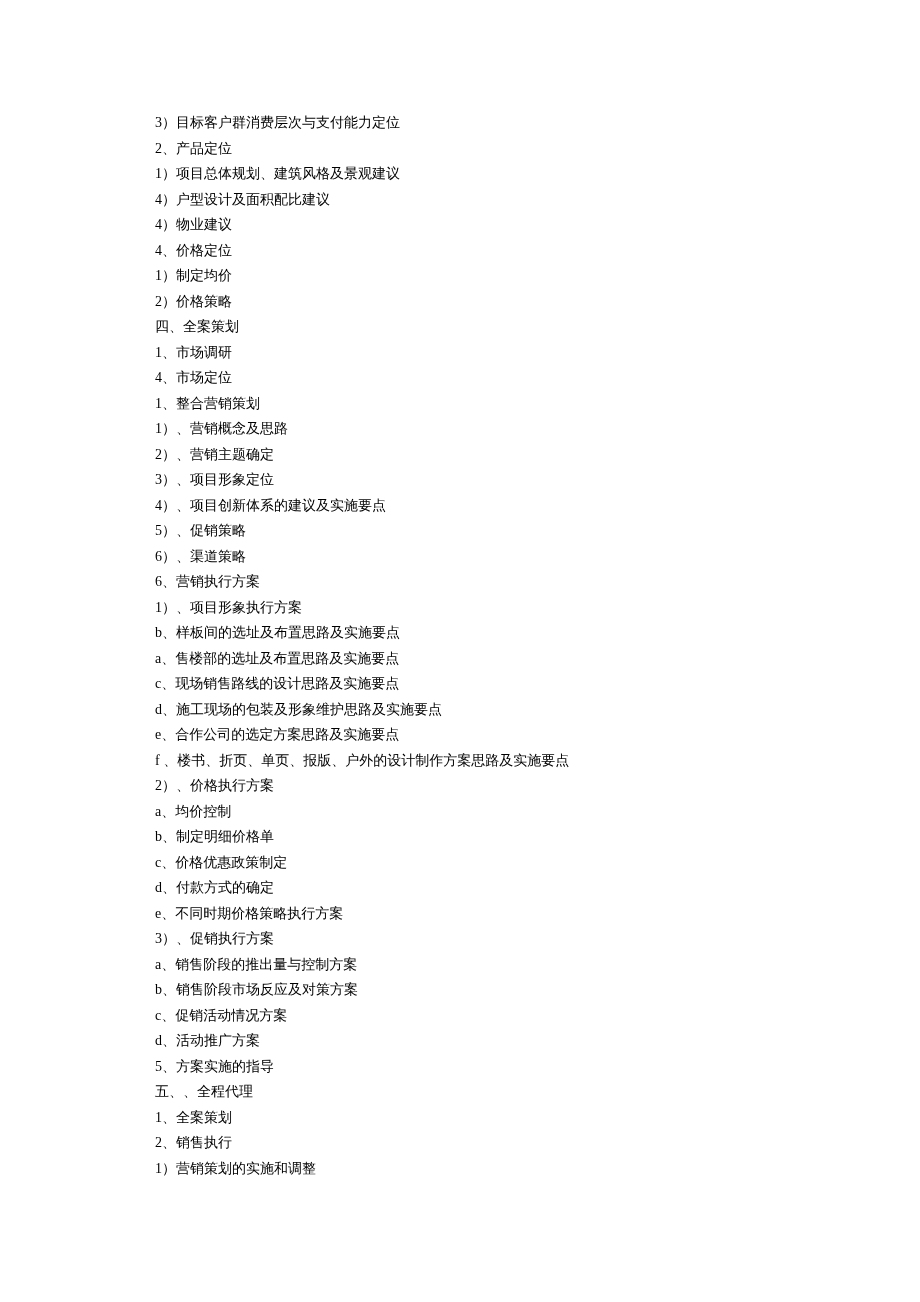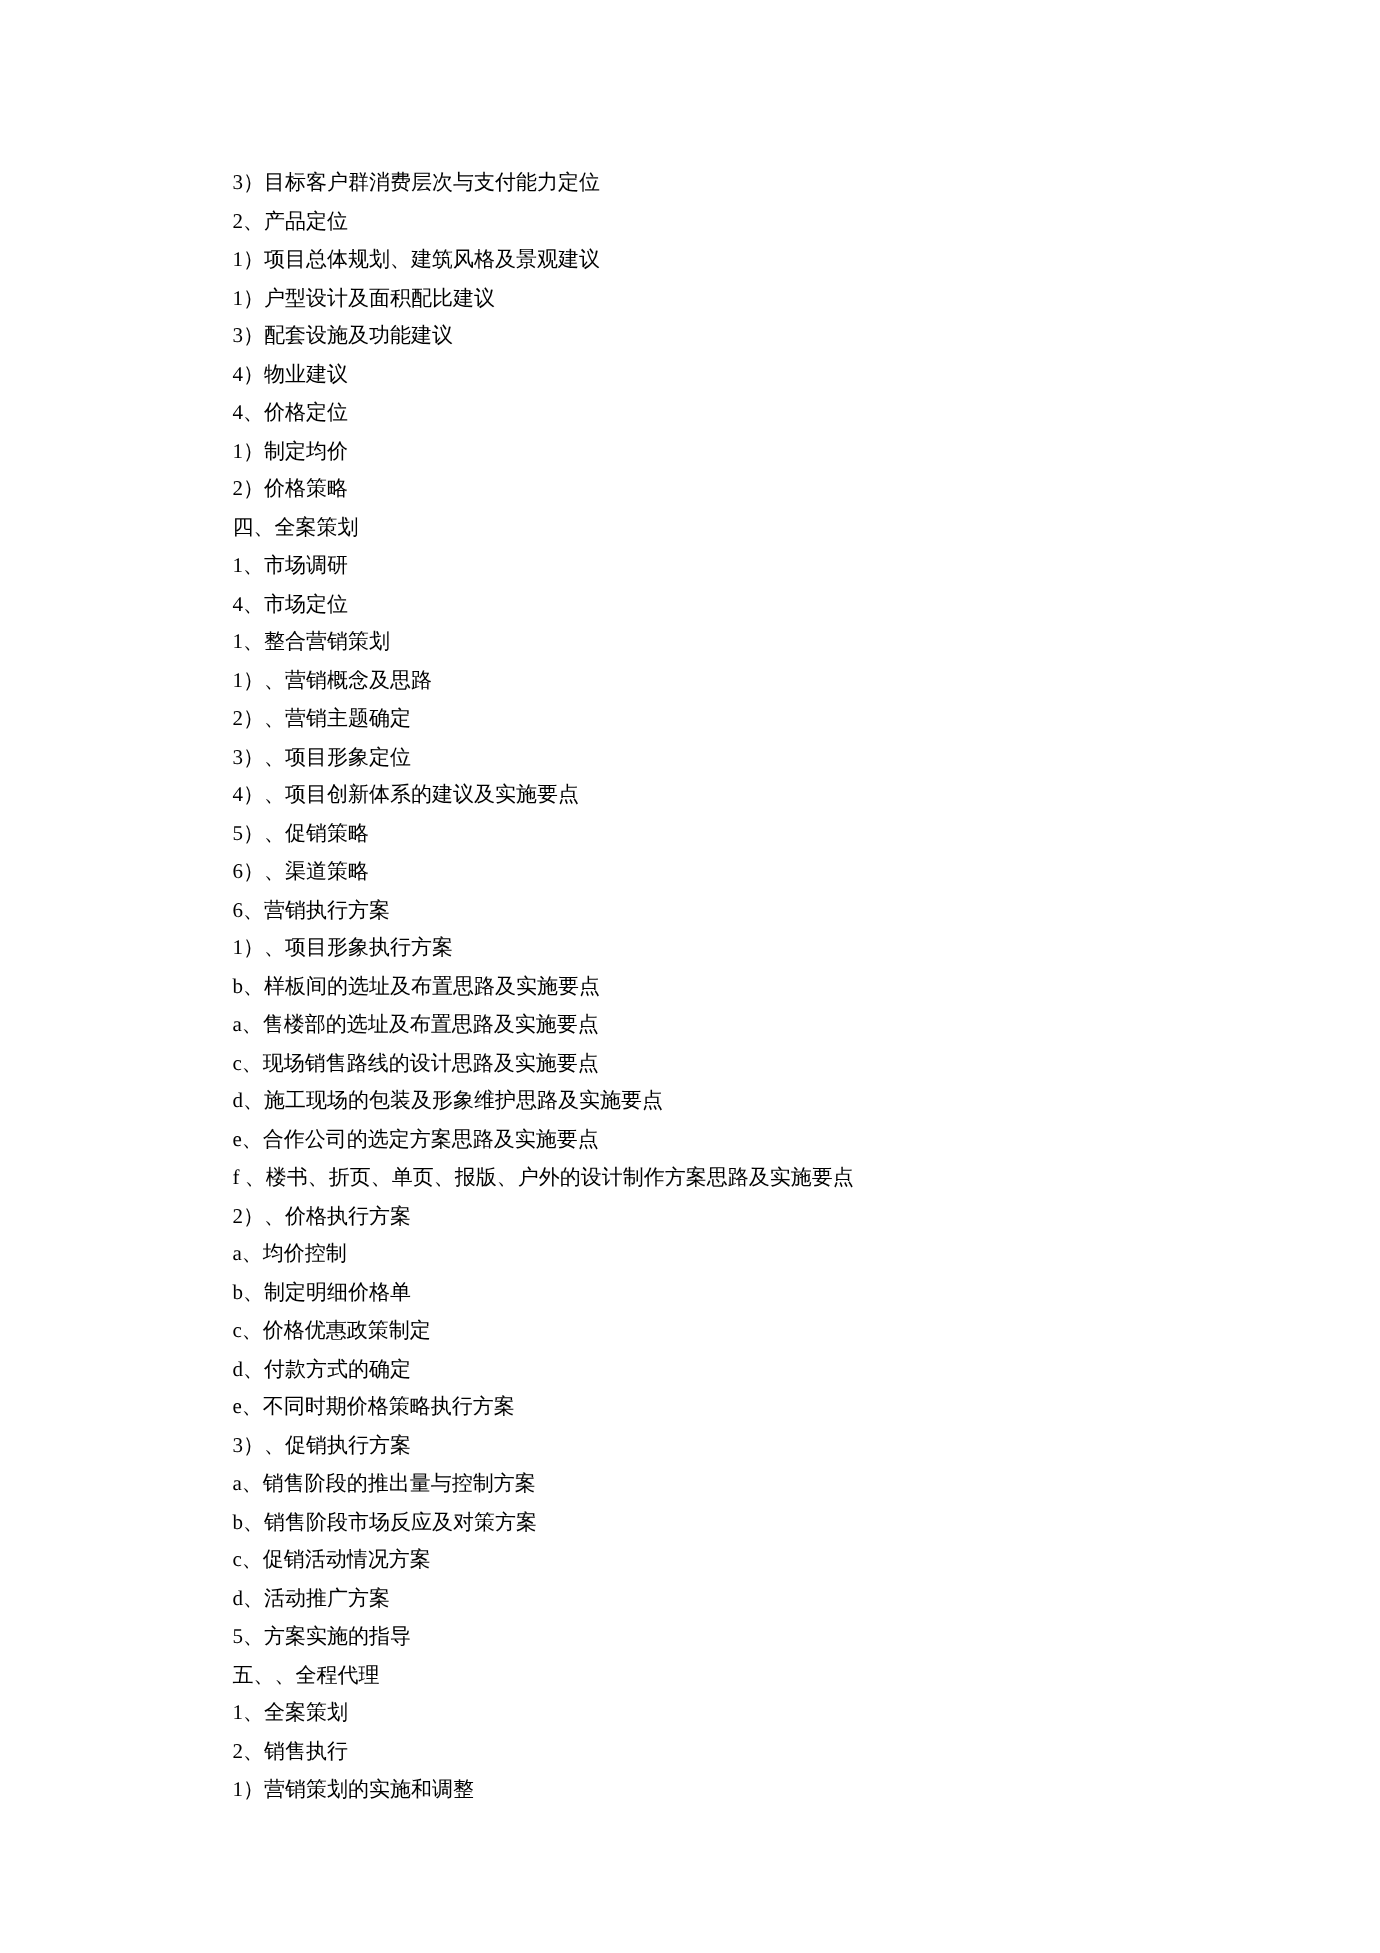--- a/index.html
+++ b/index.html
@@ -19,22 +19,21 @@
       white-space: nowrap;
     }
   </style>
 </head>
 <body>
 
 <div class="page">
   <div class="line">3）目标客户群消费层次与支付能力定位</div>
   <div class="line">2、产品定位</div>
   <div class="line">1）项目总体规划、建筑风格及景观建议</div>
-  <div class="line">1）户型设计及面积配比建议</div>
-  <div class="line">3）配套设施及功能建议</div>
+  <div class="line">4）户型设计及面积配比建议</div>
   <div class="line">4）物业建议</div>
   <div class="line">4、价格定位</div>
   <div class="line">1）制定均价</div>
   <div class="line">2）价格策略</div>
   <div class="line">四、全案策划</div>
   <div class="line">1、市场调研</div>
   <div class="line">4、市场定位</div>
   <div class="line">1、整合营销策划</div>
   <div class="line">1）、营销概念及思路</div>
   <div class="line">2）、营销主题确定</div>

